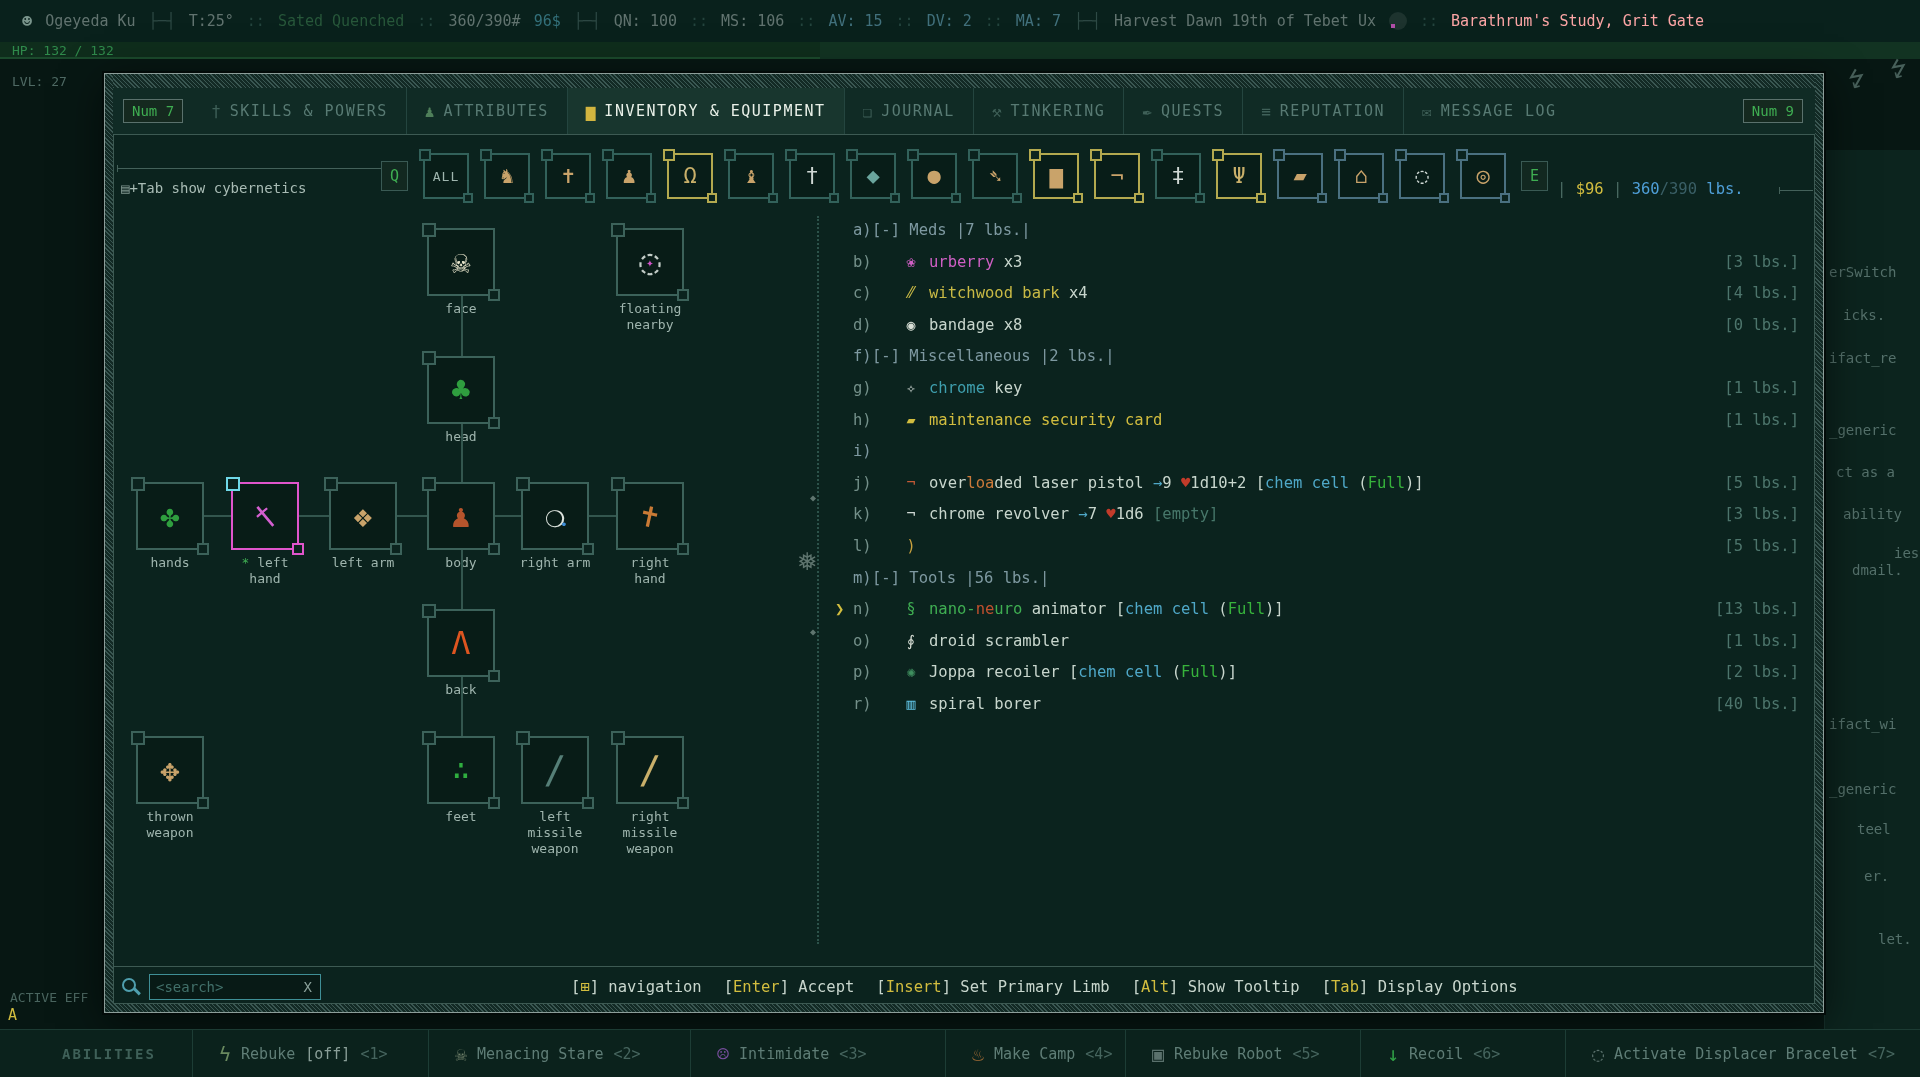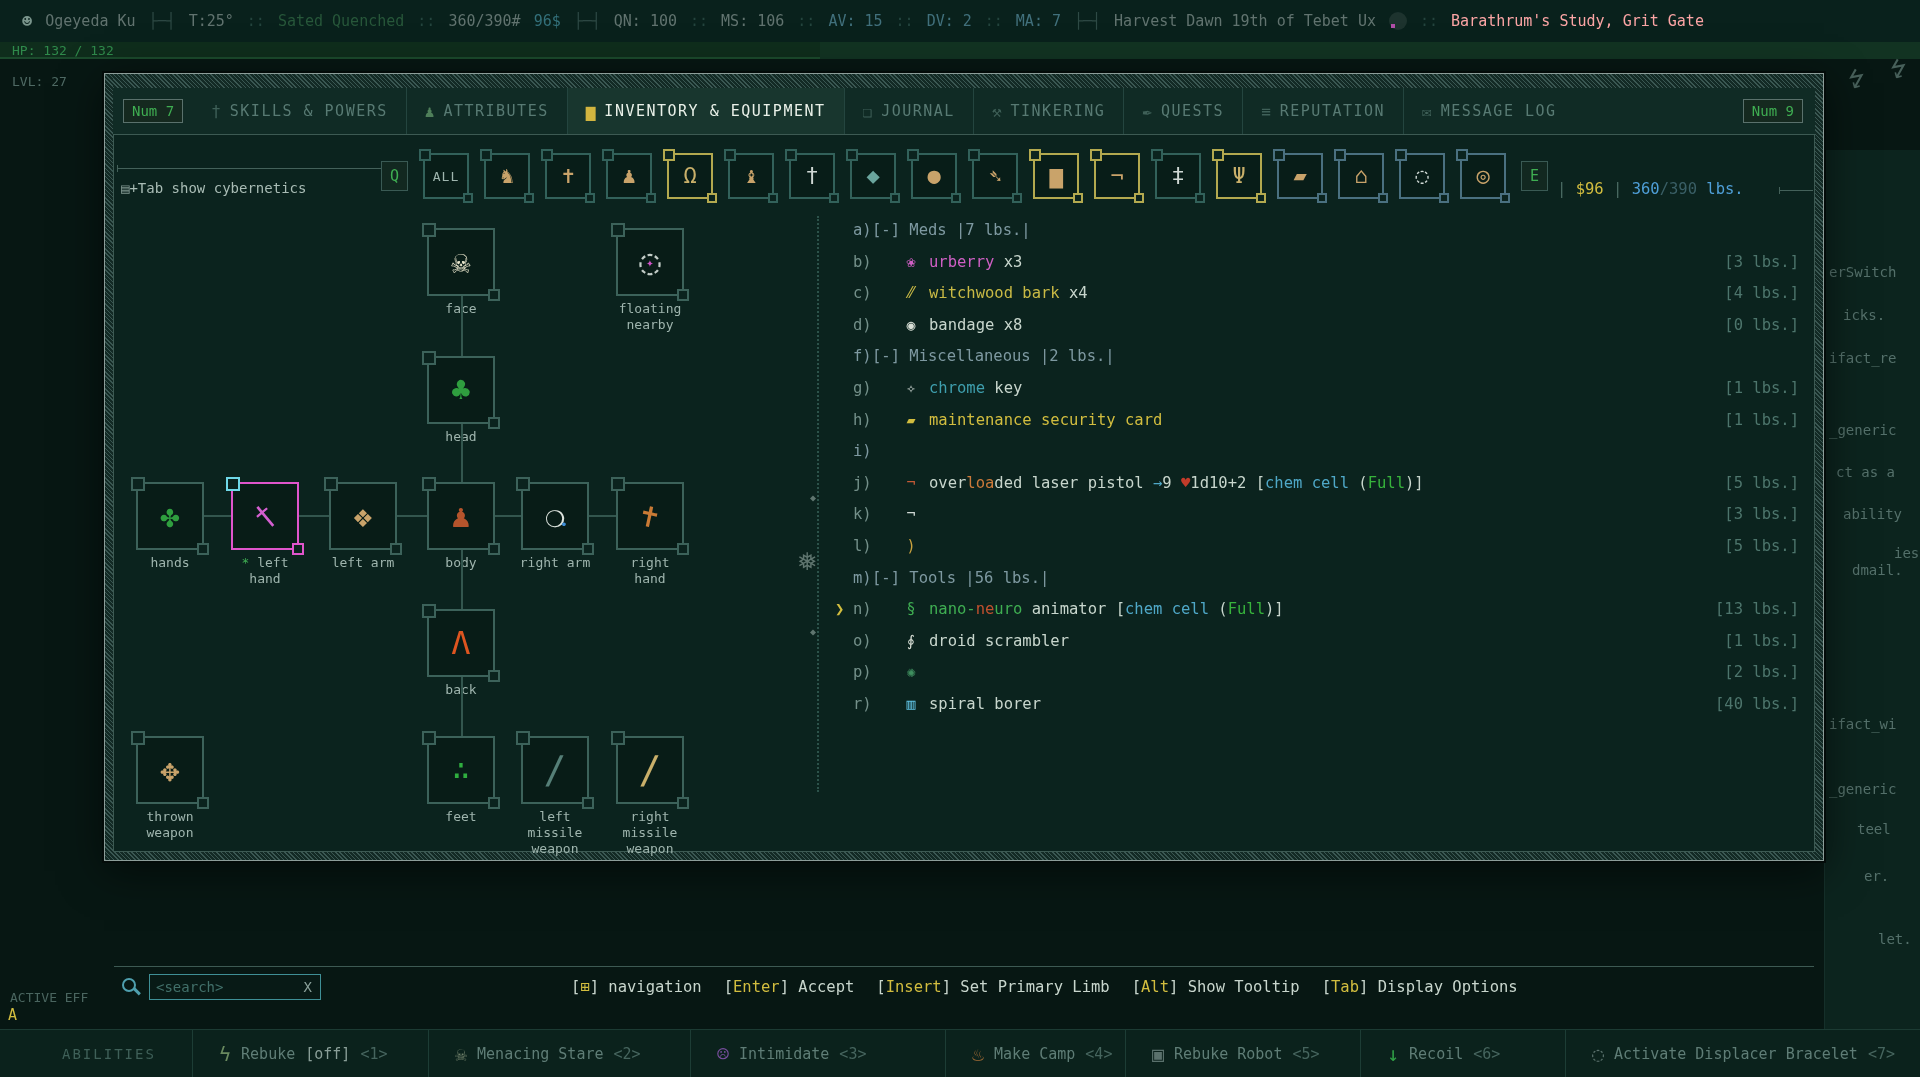--- a/index.html
+++ b/index.html
@@ -23,21 +23,21 @@
     font-size:13px;line-height:17px;color:#2f8a4b;padding-left:12px;box-sizing:border-box;}
   #hpright{left:820px;top:42px;width:1100px;height:17px;background:#123322;}
   #lvl{left:12px;top:74px;font-size:13px;color:#4f6a64;}
   .zig{color:#47605a;font-size:26px;}
   
   #rightstrip{left:1824px;top:150px;width:96px;height:879px;background:#0c241e;border-left:1px solid #15302a;}
   .frag{position:absolute;font-size:14px;color:#54706a;white-space:nowrap;}
   #activeeff{left:10px;top:990px;font-size:13px;color:#4a655f;width:92px;overflow:hidden;white-space:nowrap;}
   #hotkeyA{left:8px;top:1006px;font-size:15px;color:#d2bd3f;}
   
-  #win{left:104px;top:73px;width:1720px;height:788px;background:#0b231e;border:1px solid #8d9e9a;
+  #win{left:104px;top:73px;width:1720px;height:940px;background:#0b231e;border:1px solid #8d9e9a;
     box-sizing:border-box;box-shadow:0 0 0 2px #030b09,0 10px 40px rgba(0,0,0,.55);}
   .hatch{position:absolute;background:repeating-linear-gradient(45deg,#3a5752 0 1px,#132a25 1px 3px);}
   #hat-t{left:0;right:0;top:0;height:14px;} #hat-b{left:0;right:0;bottom:0;height:8px;}
   #hat-l{left:0;top:0;bottom:0;width:8px;} #hat-r{right:0;top:0;bottom:0;width:8px;}
   #frame{position:absolute;left:8px;right:8px;top:60px;bottom:8px;border:1px solid #3d5a53;pointer-events:none;}
   
   #tabs{position:absolute;left:8px;right:8px;top:14px;height:46px;background:#102b25;display:flex;align-items:stretch;}
   .tab{display:flex;align-items:center;gap:9px;padding:0 18px;border-left:1px solid #24453f;
     color:#587a73;letter-spacing:1.5px;font-size:15px;white-space:nowrap;}
   .tab:first-of-type{border-left:none;}
@@ -104,21 +104,21 @@
     font-family:inherit;font-size:14px;padding:0 6px;min-width:0;}
   .searchwrap input::placeholder{color:#42706a;opacity:1;}
   .clearx{color:#8aa09a;font-size:14px;padding:0 8px;}
   #hints{position:absolute;left:466px;top:898px;height:30px;line-height:30px;display:flex;gap:22px;
     font-size:15.5px;color:#c8d6cd;white-space:nowrap;}
   .hkey{color:#d2bd3f;}
   
   #abilitybar{left:0;top:1029px;width:1920px;height:48px;background:#0b221c;border-top:1px solid #1c3b33;display:flex;}
   .acell{display:flex;align-items:center;gap:10px;padding-left:26px;border-left:1px solid #1d3d35;
     font-size:15px;color:#5f7d76;box-sizing:border-box;white-space:nowrap;overflow:hidden;}
-  .acell:first-child{border-left:none;}
+  .acell:first-child{border-left:none;font-weight:bold;}
   .alabel{color:#3f6058;letter-spacing:2px;font-size:14px;padding-left:62px;}
   .aicon{font-size:20px;line-height:1;}
   .astate{color:#8a9f98;}
   .akey{color:#46655e;}
 </style>
 </head>
 <body>
 
 <div class="abs" id="topbar">
   <span class="sprite">☻</span>
@@ -443,20 +443,21 @@
       </div>
       <div class="irow">
         <span class="ltr">j)</span>
         <span class="iicon" style="color: rgb(196, 90, 53);">¬</span>
         <span class="itext"><span style="color: rgb(200, 214, 205);">over</span><span style="color: rgb(204, 122, 58);">loa</span><span style="color: rgb(200, 214, 205);">ded laser pistol </span><span style="color: rgb(79, 168, 200);">→</span><span style="color: rgb(200, 214, 205);">9 </span><span style="color: rgb(194, 59, 42);">♥</span><span style="color: rgb(200, 214, 205);">1d10+2 </span><span style="color: rgb(200, 214, 205);">[</span><span style="color: rgb(79, 168, 200);">chem cell</span><span style="color: rgb(200, 214, 205);"> (</span><span style="color: rgb(55, 179, 60);">Full</span><span style="color: rgb(200, 214, 205);">)]</span></span>
         <span class="iweight">[5 lbs.]</span>
       </div>
       <div class="irow">
         <span class="ltr">k)</span>
         <span class="iicon" style="color: rgb(207, 216, 212);">¬</span>
+        <span class="itext"><span style="color: rgb(200, 214, 205);">chrome revolver </span><span style="color: rgb(79, 168, 200);">→</span><span style="color: rgb(200, 214, 205);">7 </span><span style="color: rgb(194, 59, 42);">♥</span><span style="color: rgb(200, 214, 205);">1d6 </span><span style="color: rgb(71, 119, 106);">[empty]</span></span>
         <span class="iweight">[3 lbs.]</span>
       </div>
       <div class="irow">
         <span class="ltr">l)</span>
         <span class="iicon" style="color: rgb(201, 162, 62);">)</span>
         <span class="iweight">[5 lbs.]</span>
       </div>
       <div class="irow cat">
         <span class="ltr">m)</span>
         <span class="ctext">[-] Tools |56 lbs.|</span>
@@ -470,20 +471,21 @@
       </div>
       <div class="irow">
         <span class="ltr">o)</span>
         <span class="iicon" style="color: rgb(216, 223, 214);">∮</span>
         <span class="itext"><span style="color: rgb(200, 214, 205);">droid scrambler</span></span>
         <span class="iweight">[1 lbs.]</span>
       </div>
       <div class="irow">
         <span class="ltr">p)</span>
         <span class="iicon" style="color: rgb(63, 143, 95);">✺</span>
+        <span class="itext"><span style="color: rgb(200, 214, 205);">Joppa recoiler </span><span style="color: rgb(200, 214, 205);">[</span><span style="color: rgb(79, 168, 200);">chem cell</span><span style="color: rgb(200, 214, 205);"> (</span><span style="color: rgb(55, 179, 60);">Full</span><span style="color: rgb(200, 214, 205);">)]</span></span>
         <span class="iweight">[2 lbs.]</span>
       </div>
       <div class="irow">
         <span class="ltr">r)</span>
         <span class="iicon" style="color: rgb(95, 192, 224);">▥</span>
         <span class="itext"><span style="color: rgb(200, 214, 205);">spiral borer</span></span>
         <span class="iweight">[40 lbs.]</span>
       </div>
     </div>
 

